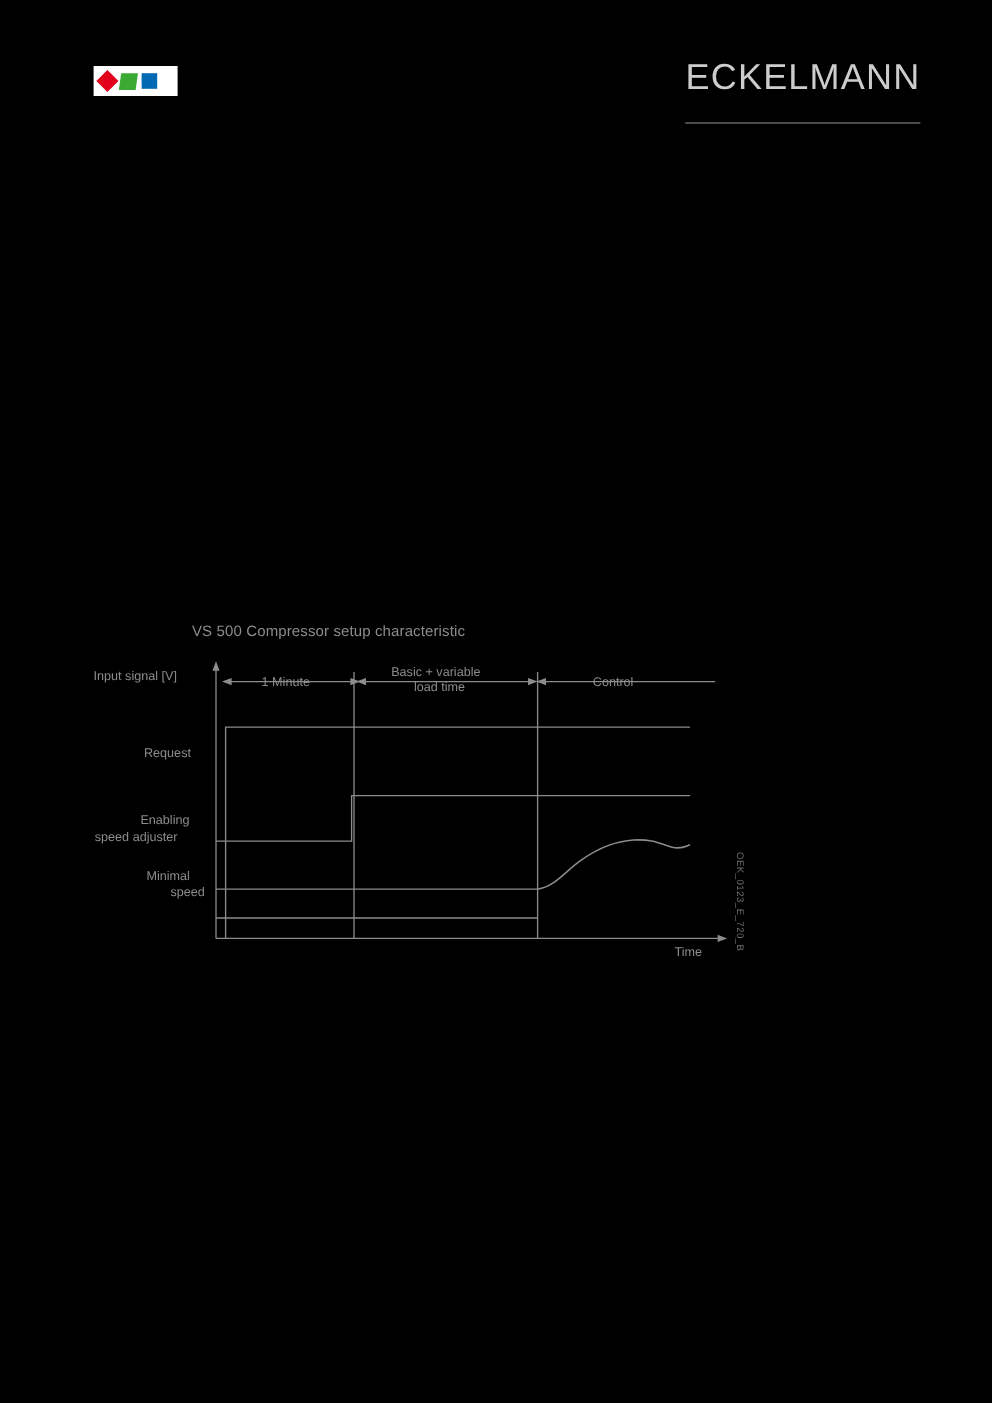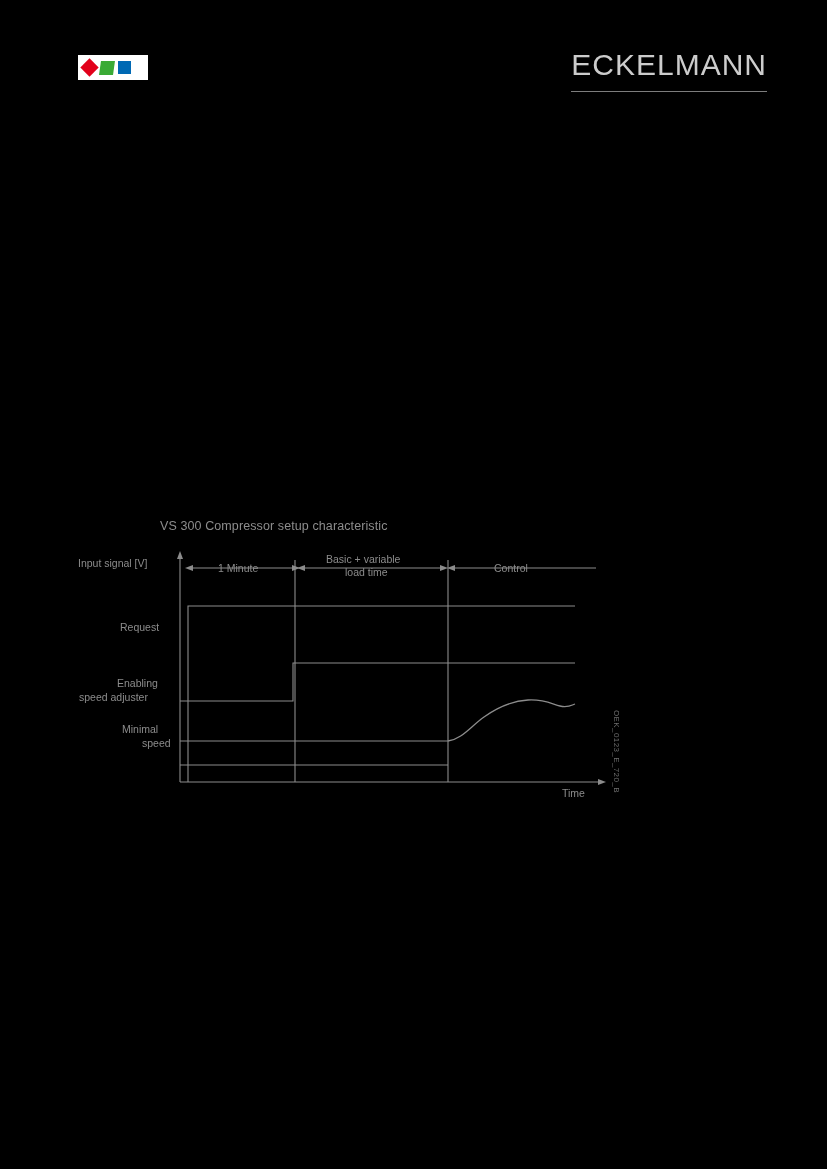--- a/index.html
+++ b/index.html
@@ -51,21 +51,21 @@
   .brand {
     position: absolute;
     right: 60px;
     top: 48px;
     font-size: 30px;
     letter-spacing: 1px;
     color: #cccccc;
     font-family: "Liberation Sans", sans-serif;
     font-weight: 400;
     border-bottom: 1px solid #7d7d7d;
-    padding-bottom: 9px;
+    padding-bottom: 20px;
   }
 
   
   .figure {
     position: absolute;
     left: 0;
     top: 505px;
     width: 827px;
     height: 320px;
   }
@@ -100,21 +100,21 @@
 <div class="logo-mark">
   <span class="logo-diamond"></span>
   <span class="logo-square-green"></span>
   <span class="logo-square-blue"></span>
 </div>
 
 <div class="brand">ECKELMANN</div>
 
 <div class="figure">
 
-  <div class="fig-title">VS 300 Compressor setup characteristic</div>
+  <div class="fig-title">VS 500 Compressor setup characteristic</div>
 
   <svg class="fig-svg" width="827" height="320" viewBox="0 0 827 320">
     <g fill="none" stroke="#8c8c8c" stroke-width="1.1">
 
       <line x1="180" y1="52" x2="180" y2="277"></line>
 
       <polygon points="180,46 177,54 183,54" fill="#8c8c8c" stroke="none"></polygon>
 
       <line x1="180" y1="277" x2="600" y2="277"></line>
       <polygon points="606,277 598,274 598,280" fill="#8c8c8c" stroke="none"></polygon>

